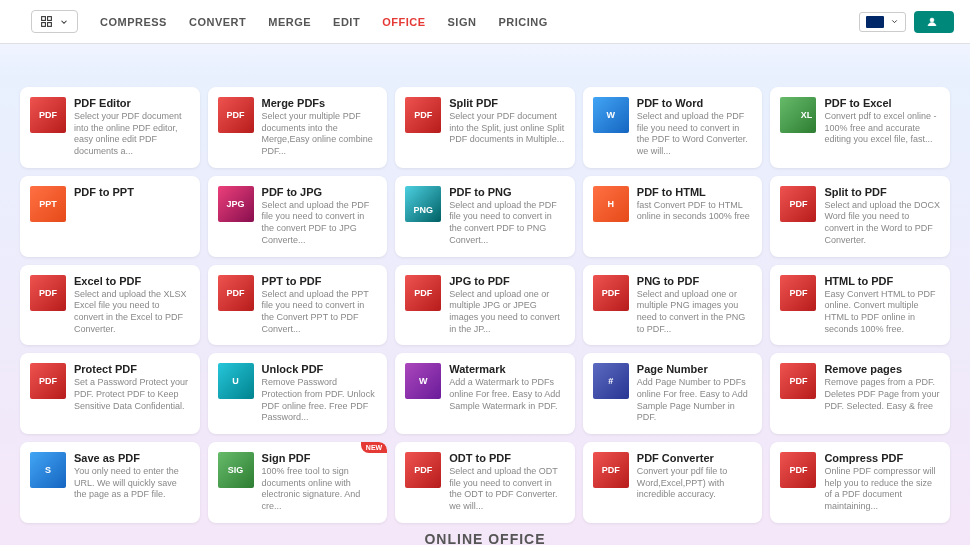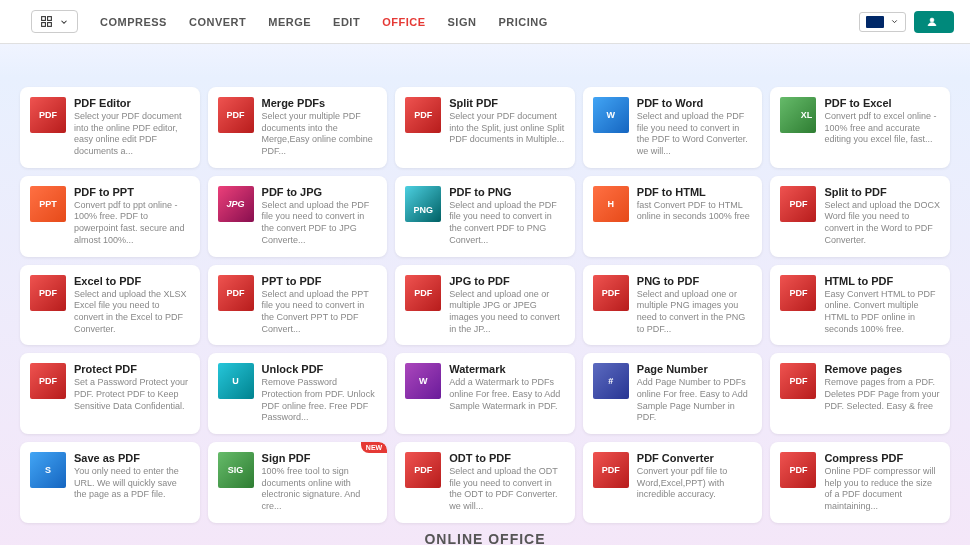--- a/index.html
+++ b/index.html
@@ -175,21 +175,21 @@
       padding: 8px 0 4px;
     }
 
     
     .icon-red { background: linear-gradient(135deg, #ef5350, #b71c1c); }
     .icon-orange { background: linear-gradient(135deg, #ff7043, #e64a19); }
     .icon-blue { background: linear-gradient(135deg, #42a5f5, #1565c0); }
     .icon-green { background: linear-gradient(135deg, #66bb6a, #2e7d32); }
     .icon-purple { background: linear-gradient(135deg, #ab47bc, #6a1b9a); }
     .icon-teal { background: linear-gradient(135deg, #26c6da, #00838f); }
-    .icon-pink { background: linear-gradient(135deg, #ec407a, #880e4f); font-style: italic; }
+    .icon-pink { background: linear-gradient(135deg, #ec407a, #880e4f); }
     .icon-indigo { background: linear-gradient(135deg, #5c6bc0, #283593); }
     .icon-cyan { background: linear-gradient(135deg, #4dd0e1, #006064); }
   </style>
 </head>
 <body>
 
 <nav>
   <div class="nav-logo">
     <span class="logo-text"></span>
     <span class="logo-sub"></span>
@@ -290,21 +290,20 @@
       <p>Convert pdf to excel online - 100% free and accurate editing you excel file, fast...</p>
     </div>
       </div>
       <div class="tool-card">
 
     <div class="tool-icon icon-orange">
       <span style="font-size:9px;font-weight:bold;color:#fff;text-align:right;">PPT</span>
     </div>
     <div class="tool-info">
       <h3>PDF to PPT</h3>
-      <p>Convert pdf to ppt online - 100% free. PDF to powerpoint fast. secure and almost 100%...</p>
     </div>
       </div>
       <div class="tool-card">
 
     <div class="tool-icon icon-pink">
       <span style="font-size:9px;font-weight:bold;color:#fff;">JPG</span>
     </div>
     <div class="tool-info">
       <h3>PDF to JPG</h3>
       <p>Select and upload the PDF file you need to convert in the convert PDF to JPG Converte...</p>

